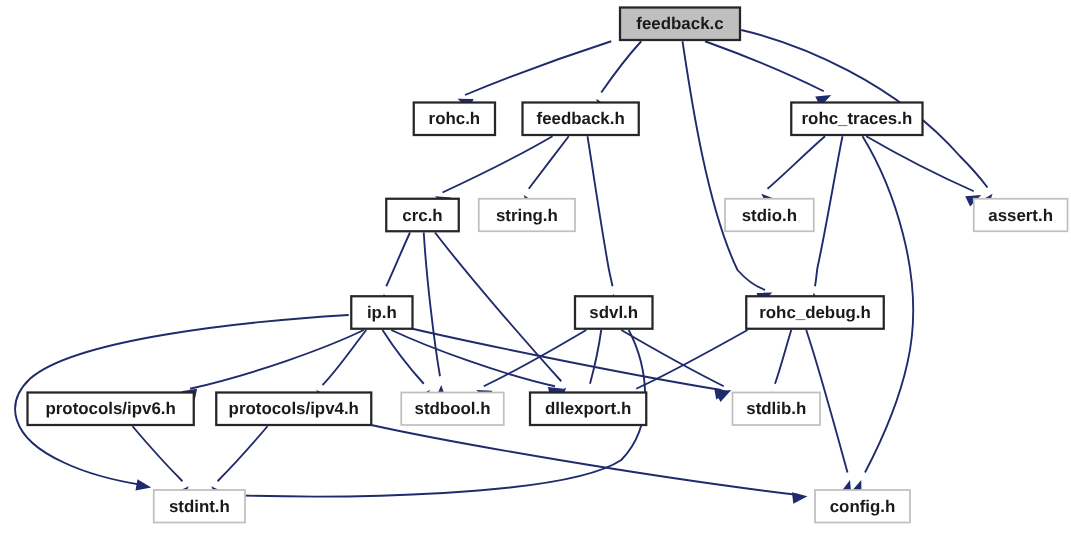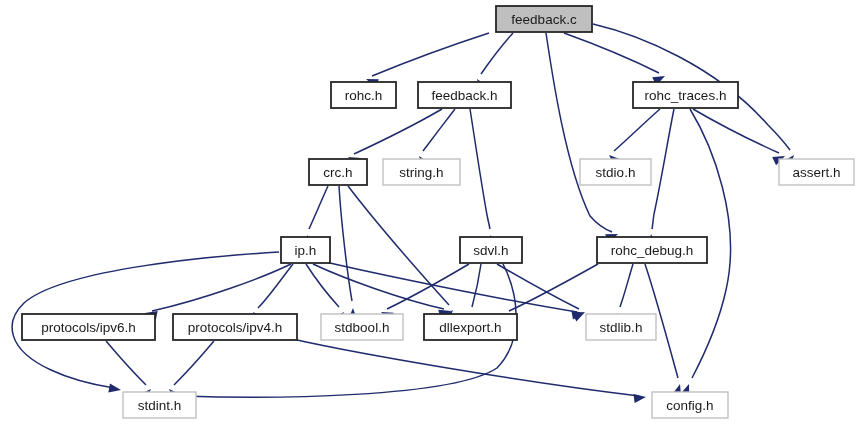--- a/index.html
+++ b/index.html
@@ -7,20 +7,21 @@
     padding: 0;
     background: #ffffff;
   }
   #graph-root {
     position: relative;
     width: 857px;
     height: 427px;
     background: #ffffff;
     font-family: "Liberation Sans", sans-serif;
     overflow: hidden;
+    font-weight: bold;
   }
   svg#graph-svg {
     position: absolute;
     top: 0;
     left: 0;
     width: 857px;
     height: 427px;
     display: block;
   }
   .node-box {

